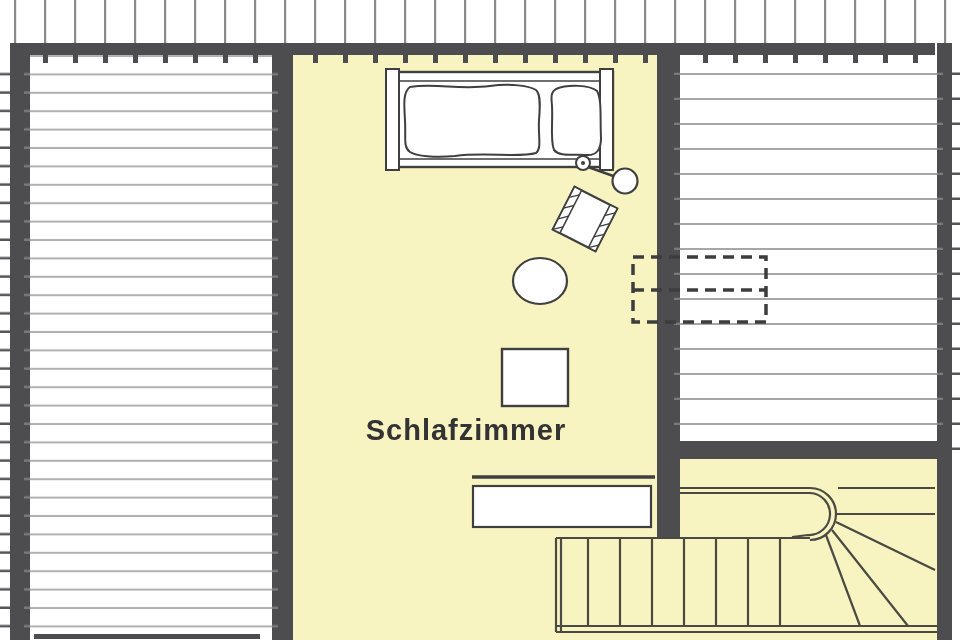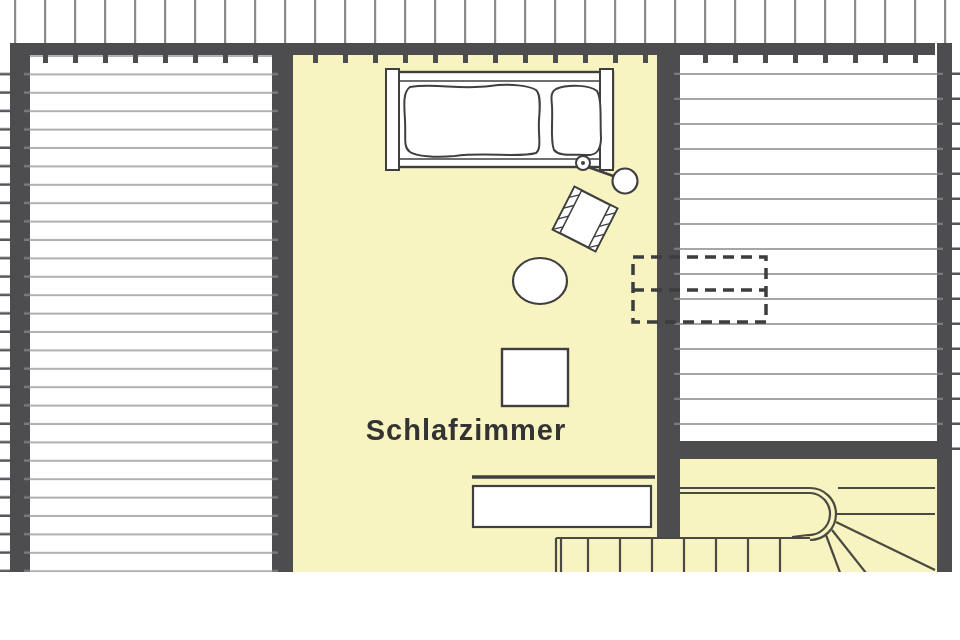--- a/index.html
+++ b/index.html
@@ -1,16 +1,16 @@
 <!DOCTYPE html>
 <html><head>
 <meta charset="utf-8">
 <style>
   html,body{margin:0;padding:0;background:#ffffff;}
-  .stage{position:relative;width:960px;height:572px;background:#ffffff;overflow:hidden;
+  .stage{position:relative;width:960px;height:640px;background:#ffffff;overflow:hidden;
          font-family:"Liberation Sans", sans-serif;}
   svg{display:block;}
   .room-label{font-family:"Liberation Sans", sans-serif;font-weight:bold;font-size:29px;letter-spacing:1px;}
 </style>
 </head>
 <body>
 
 <div class="stage">
 <svg width="960" height="640" viewBox="0 0 960 640" xmlns="http://www.w3.org/2000/svg">
   <defs>

